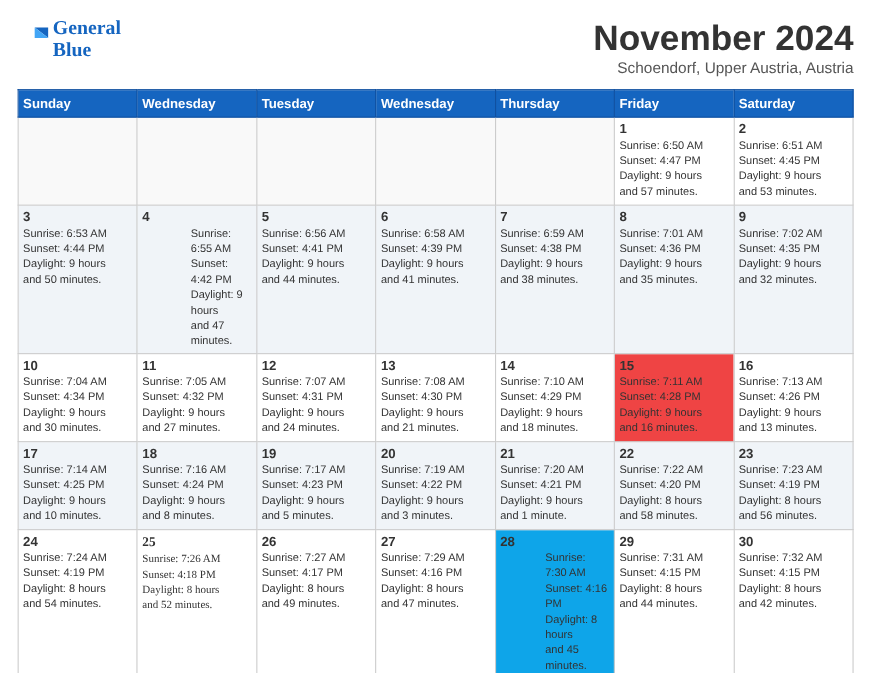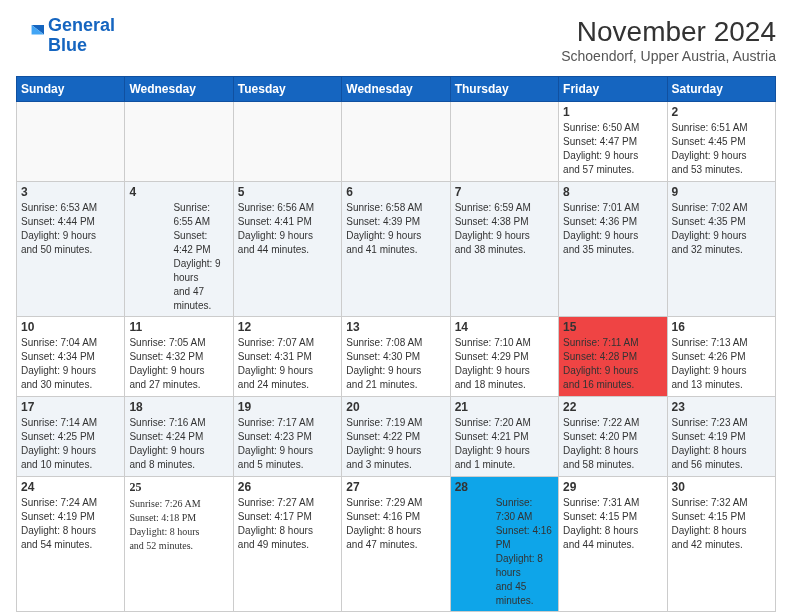--- a/index.html
+++ b/index.html
@@ -19,34 +19,35 @@
     .logo {
       display: flex;
       align-items: center;
       gap: 4px;
     }
     .logo-text {
       font-size: 18px;
       font-weight: bold;
       color: #333;
       line-height: 1.1;
+      font-family: Liberation Serif, serif;
     }
     .logo-text span {
       color: #1565c0;
     }
     .logo-icon {
       width: 28px;
       height: 28px;
     }
     .title-block {
       text-align: right;
     }
     .month-title {
-      font-size: 28px;
-      font-weight: normal;
+      font-size: 32px;
+      font-weight: bold;
       color: #333;
     }
     .subtitle {
       font-size: 14px;
       color: #555;
     }
     .calendar {
       width: 100%;
       border-collapse: collapse;
       border: 1px solid #ccc;

